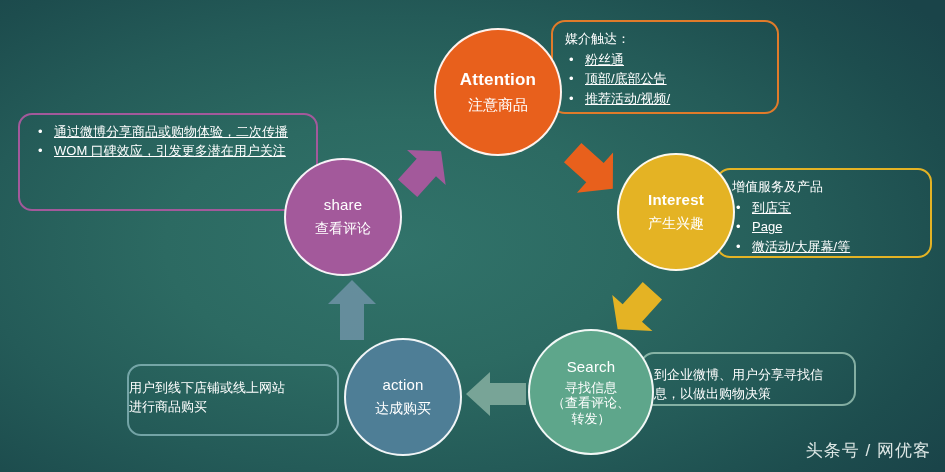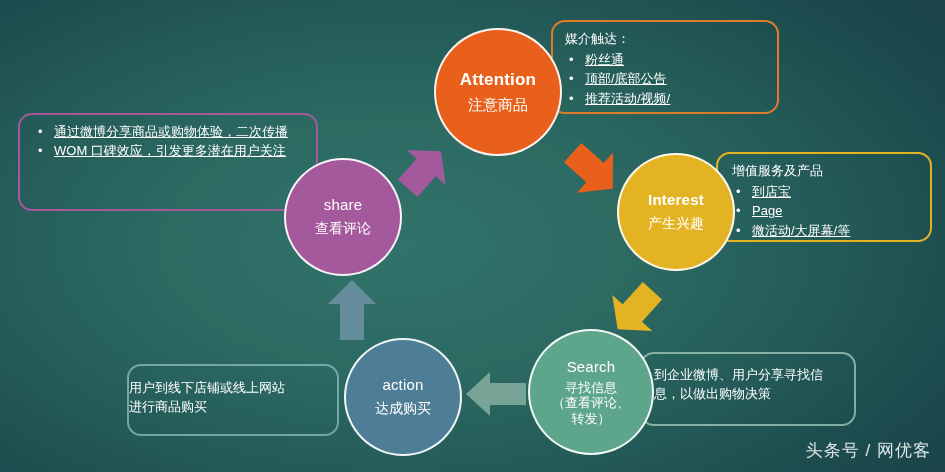--- a/index.html
+++ b/index.html
@@ -101,28 +101,28 @@
     top: 0;
   }
   #callout-attention {
     left: 551px; top: 20px; width: 228px; height: 94px;
     border: 2px solid #E07B2A;
     padding: 7px 10px 0 12px;
     font-size: 13px;
     line-height: 1.48;
   }
   #callout-interest {
-    left: 716px; top: 152px; width: 216px; height: 90px;
+    left: 716px; top: 168px; width: 216px; height: 90px;
     border: 2px solid #E4B324;
     padding: 7px 10px 16px 14px;
     font-size: 13px;
     line-height: 1.48;
   }
   #callout-search {
-    left: 640px; top: 352px; width: 216px; height: 74px;
+    left: 640px; top: 352px; width: 216px; height: 54px;
     border: 2px solid rgba(165,205,190,0.75);
     padding: 12px 10px 12px 12px;
     font-size: 13px;
     line-height: 1.45;
   }
   #callout-search .line { display: block; }
   #callout-action {
     left: 127px; top: 364px; width: 212px; height: 72px;
     border: 2px solid rgba(150,195,200,0.7);
     padding: 13px 10px 0 0;

